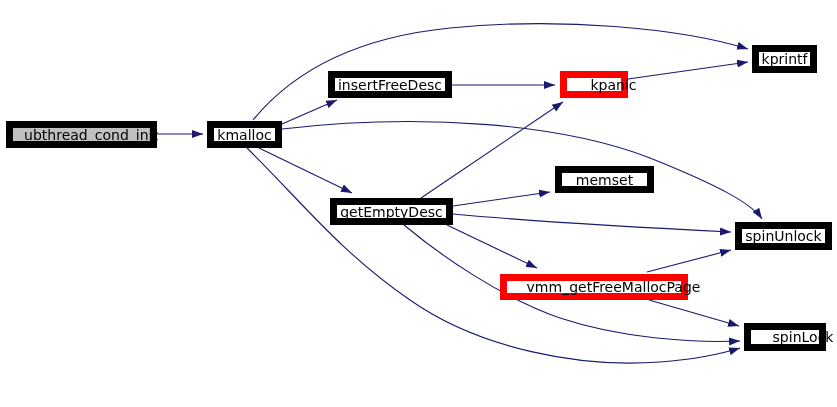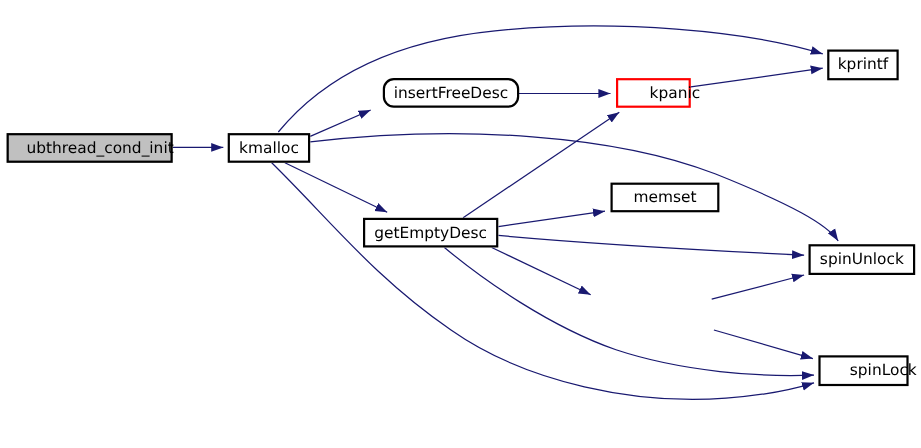--- a/index.html
+++ b/index.html
@@ -22,21 +22,21 @@
     height: 407px;
   }
   .edges path.edge {
     fill: none;
     stroke: #191970;
     stroke-width: 1.1;
   }
   .node {
     position: absolute;
     box-sizing: border-box;
-    border: 2px solid #000000;
+    border: 7px solid #000000;
     background: #ffffff;
     color: #000000;
     font-size: 14px;
     line-height: 1;
     display: flex;
     align-items: center;
     justify-content: center;
     white-space: nowrap;
     cursor: pointer;
   }
@@ -44,21 +44,21 @@
     background: #c0c0c0;
     cursor: default;
     padding-left: 19px;
   }
   .node.highlight {
     border-color: #ff0000;
     padding-left: 39px;
   }
   .n-ubthread      { left: 6px;   top: 121px; width: 151px; height: 27px; }
   .n-kmalloc       { left: 207px; top: 121px; width: 75px;  height: 27px; }
-  .n-insertfree    { left: 348px; top: 71px;  width: 124px; height: 27px; border-radius: 10px; }
+  .n-insertfree    { left: 328px; top: 71px;  width: 124px; height: 27px; }
   .n-kpanic        { left: 560px; top: 71px;  width: 68px;  height: 27px; }
   .n-kprintf       { left: 752px; top: 45px;  width: 65px;  height: 28px; }
   .n-getempty      { left: 330px; top: 198px; width: 123px; height: 27px; }
   .n-memset        { left: 555px; top: 166px; width: 99px;  height: 27px; }
   .n-vmm           { left: 500px; top: 274px; width: 188px; height: 26px; }
   .n-spinunlock    { left: 735px; top: 222px; width: 97px;  height: 28px; }
   .n-spinlock      { left: 744px; top: 323px; width: 82px;  height: 28px; padding-left: 36px; }
 </style>
 </head>
 <body>
@@ -110,20 +110,23 @@
   </div>
 
   <div class="node n-getempty">
     <span>getEmptyDesc</span>
   </div>
 
   <div class="node n-memset">
     <span>memset</span>
   </div>
 
+  <div class="node highlight n-vmm">
+    <span>vmm_getFreeMallocPage</span>
+  </div>
 
   <div class="node n-spinunlock">
     <span>spinUnlock</span>
   </div>
 
   <div class="node n-spinlock">
     <span>spinLock</span>
   </div>
 
 </div>

